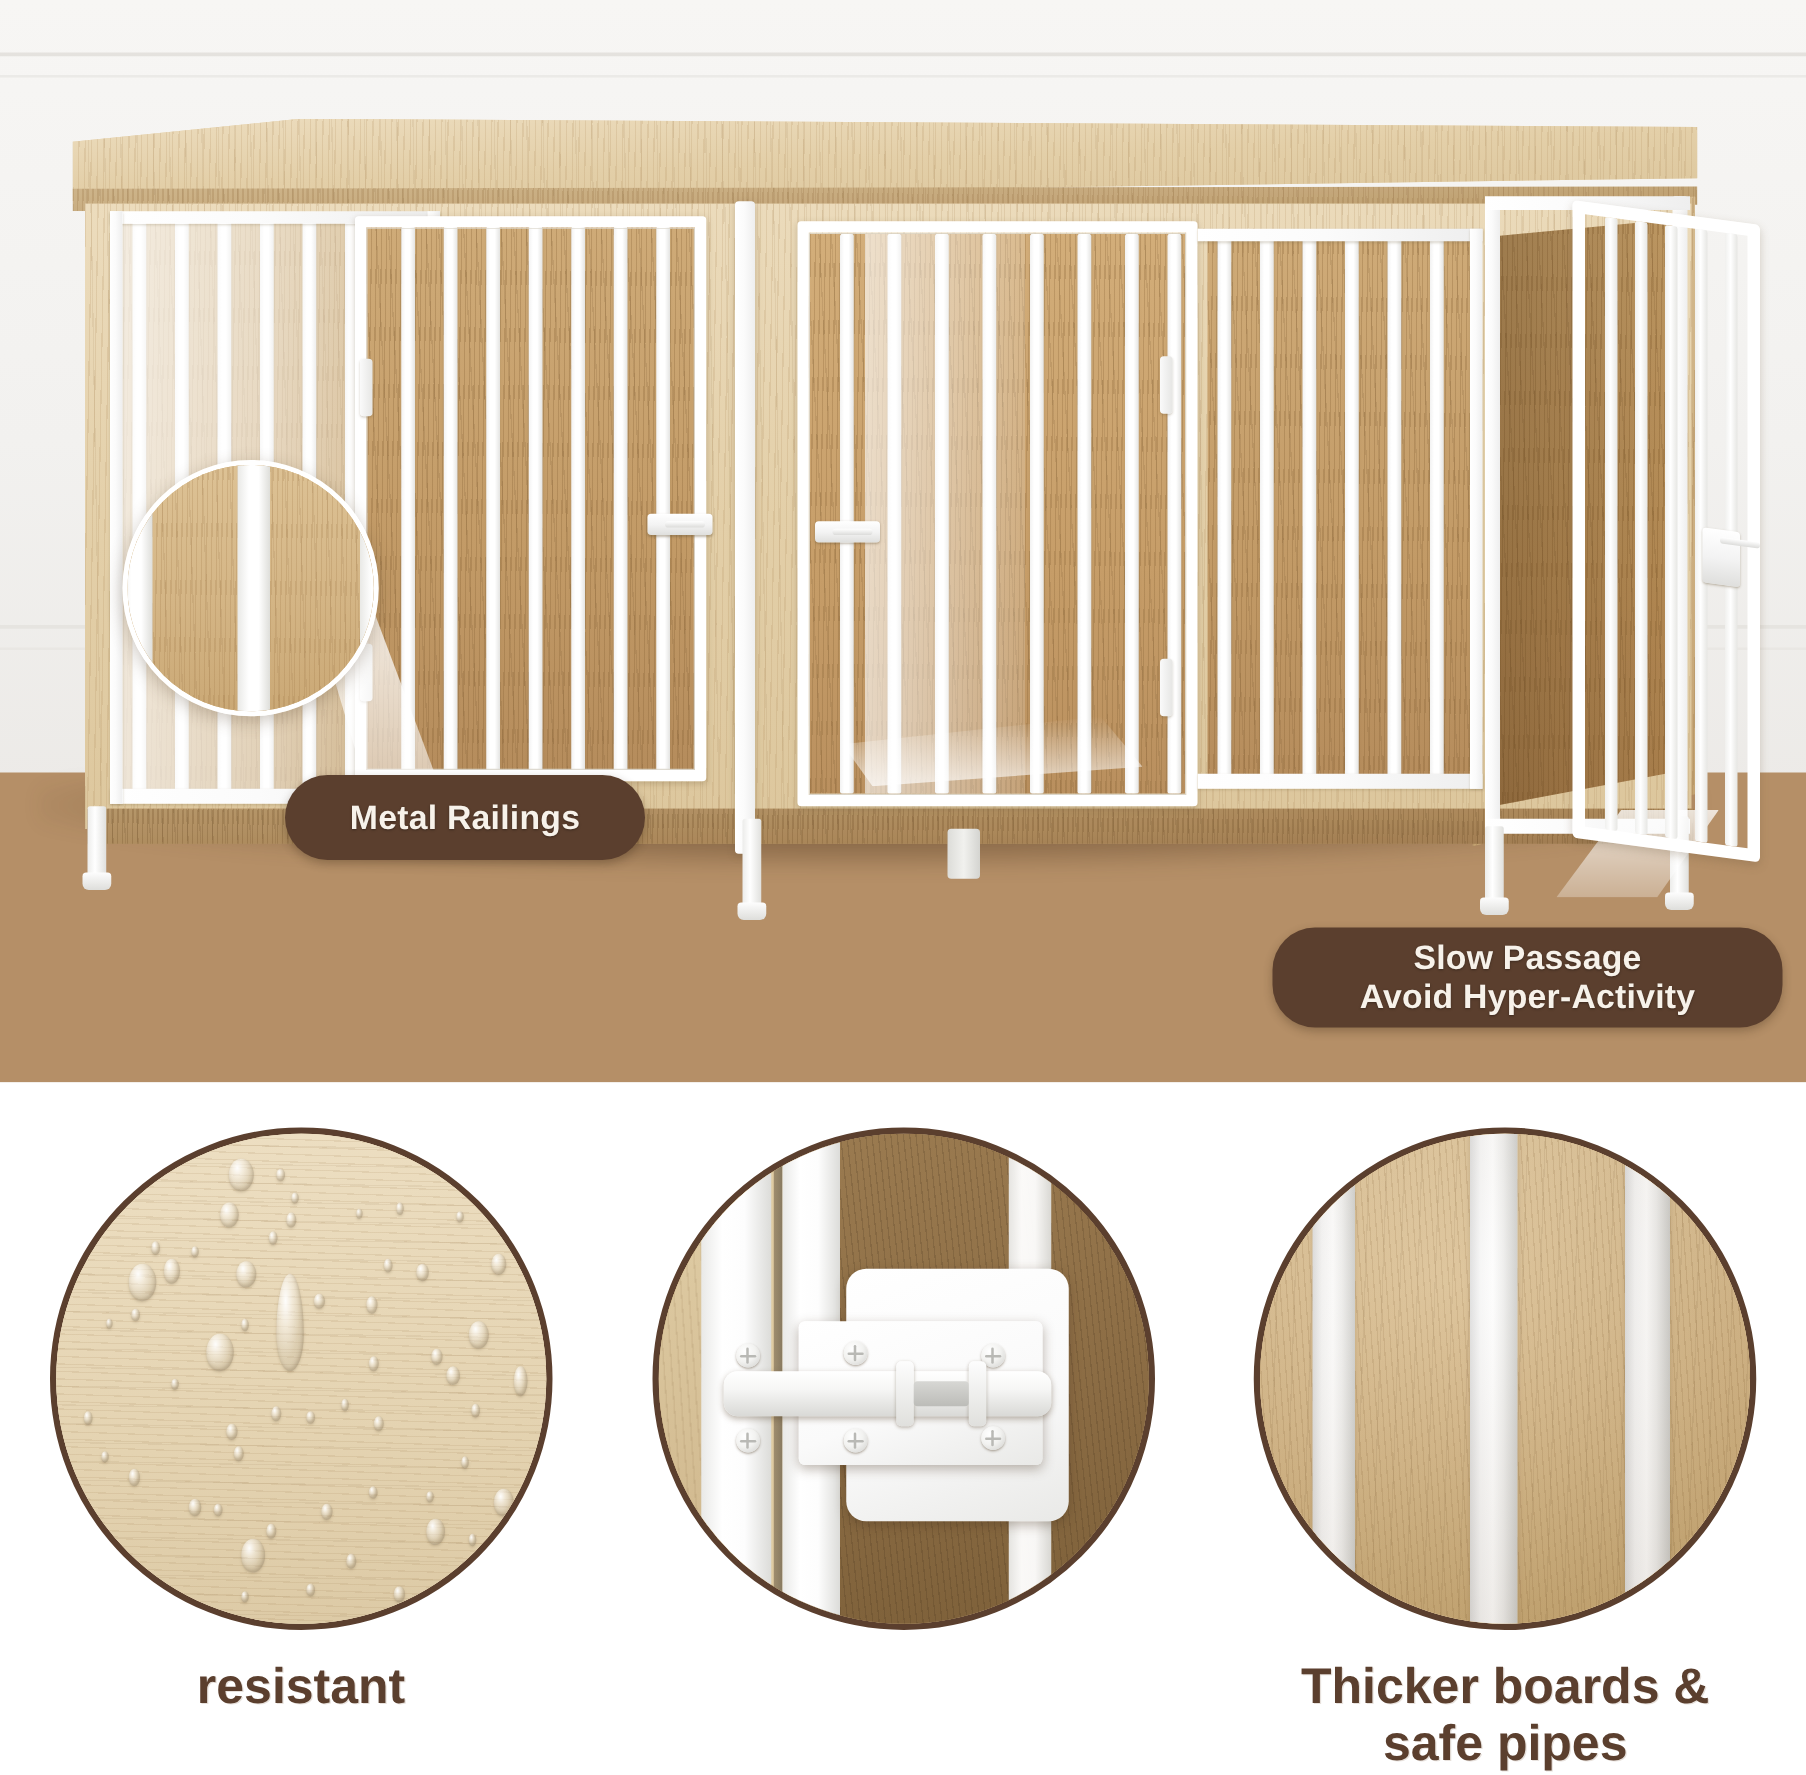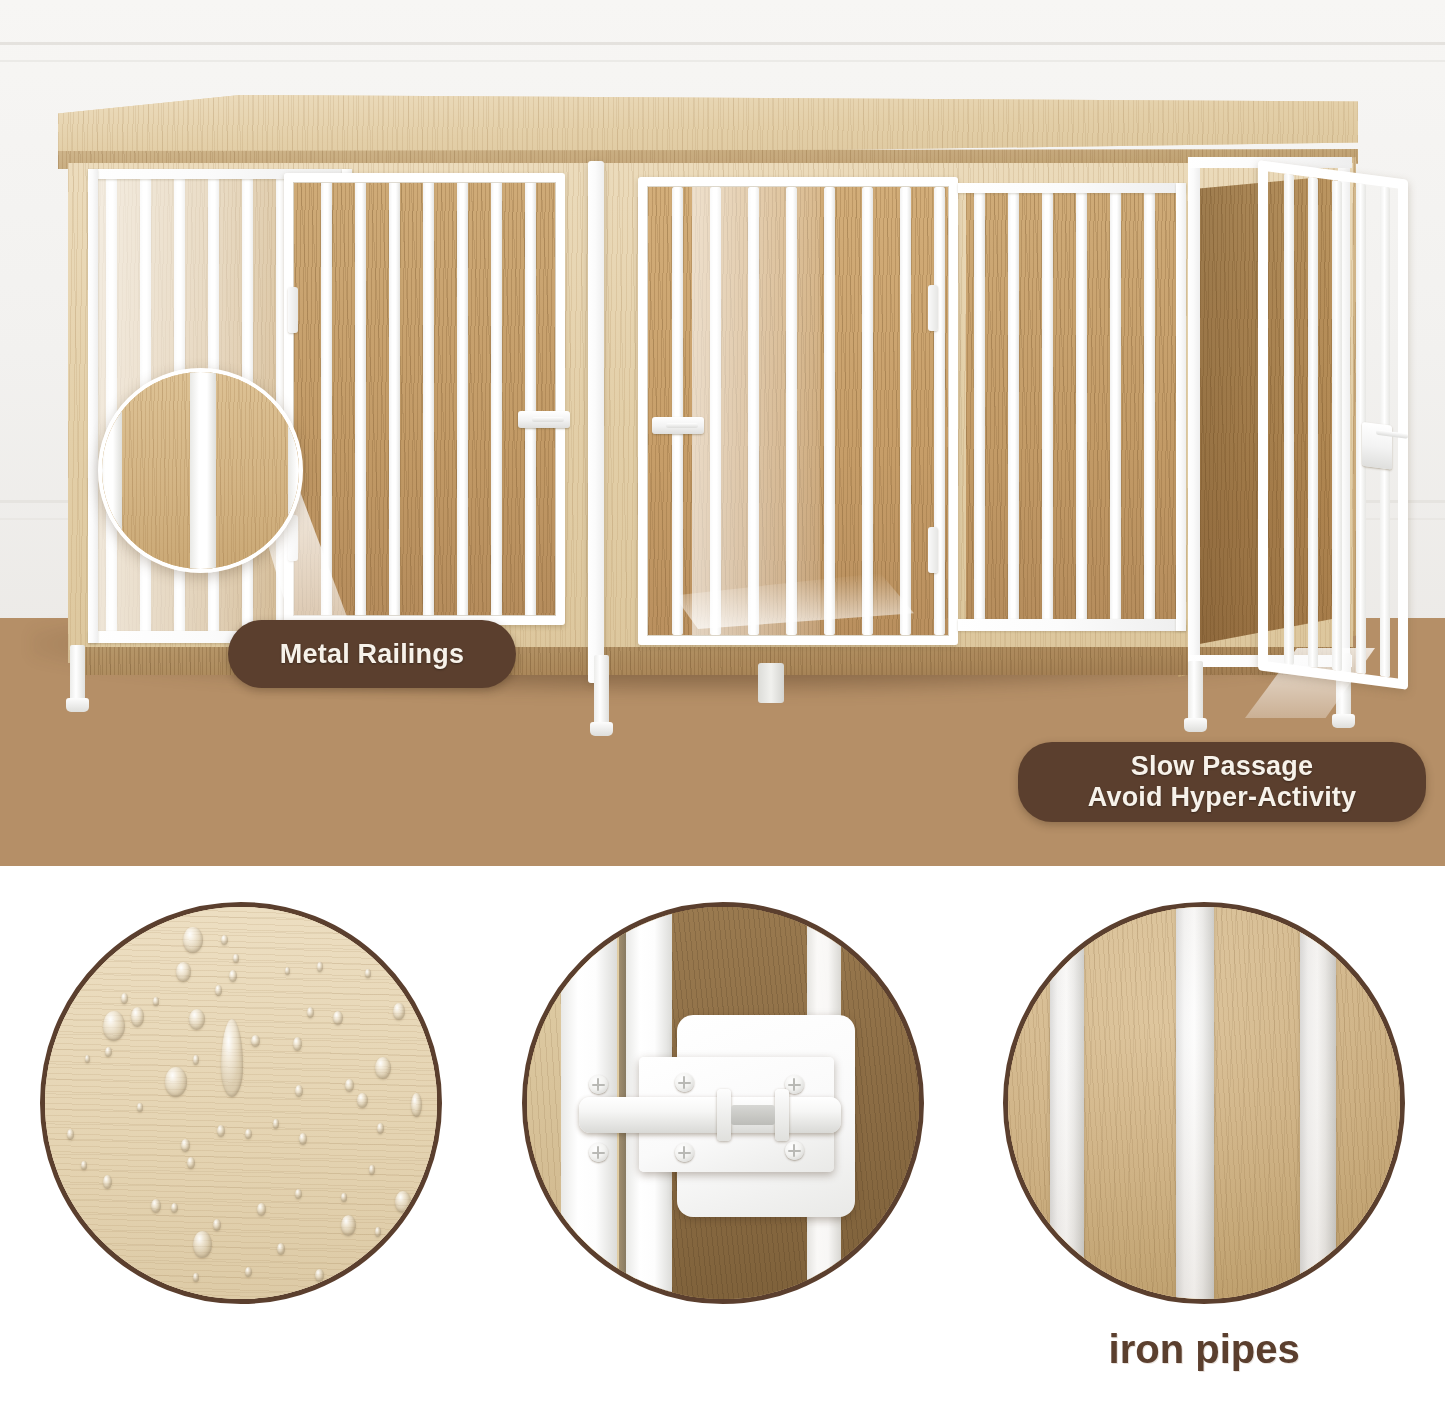--- a/index.html
+++ b/index.html
@@ -503,20 +503,21 @@
       <div class="drop" style="left:296px;top:286px;width:6px;height:9px;"></div>
       <div class="drop" style="left:350px;top:284px;width:16px;height:22px;"></div>
       <div class="drop" style="left:148px;top:324px;width:19px;height:27px;"></div>
       <div class="drop" style="left:232px;top:336px;width:8px;height:12px;"></div>
       <div class="drop" style="left:330px;top:320px;width:6px;height:10px;"></div>
       <div class="drop" style="left:148px;top:366px;width:6px;height:9px;"></div>
       <div class="drop" style="left:200px;top:360px;width:7px;height:10px;"></div>
       <div class="drop" style="left:270px;top:362px;width:9px;height:13px;"></div>
     </div>
     <div class="f-caption">
+      <span class="bl">resistant</span>
     </div>
   </div>
 
   <div class="feature">
     <div class="circle">
       <div class="lock-scene">
         <div class="lock-wood-dark"></div>
         <div class="lock-wood-light"></div>
 
         <div style="position:absolute;left:14%;top:-6%;width:14%;height:112%;
@@ -552,16 +553,17 @@
   <div class="feature">
     <div class="circle">
       <div class="boards"></div>
       <div class="pipe" style="left:42px;width:34px;"></div>
       <div class="pipe" style="left:168px;width:38px;"></div>
       <div class="pipe" style="left:292px;width:36px;"></div>
       <div style="position:absolute;inset:0;border-radius:50%;
                   background:radial-gradient(circle at 38% 30%, rgba(255,255,255,.12), rgba(90,62,30,.10) 78%);"></div>
     </div>
     <div class="f-caption">
-      <span class="bl">iron pipes</span>
+      <span class="bl">Thicker boards &amp;</span>
+      <span class="bl">safe pipes</span>
     </div>
   </div>
 </div>
 
 </body></html>

